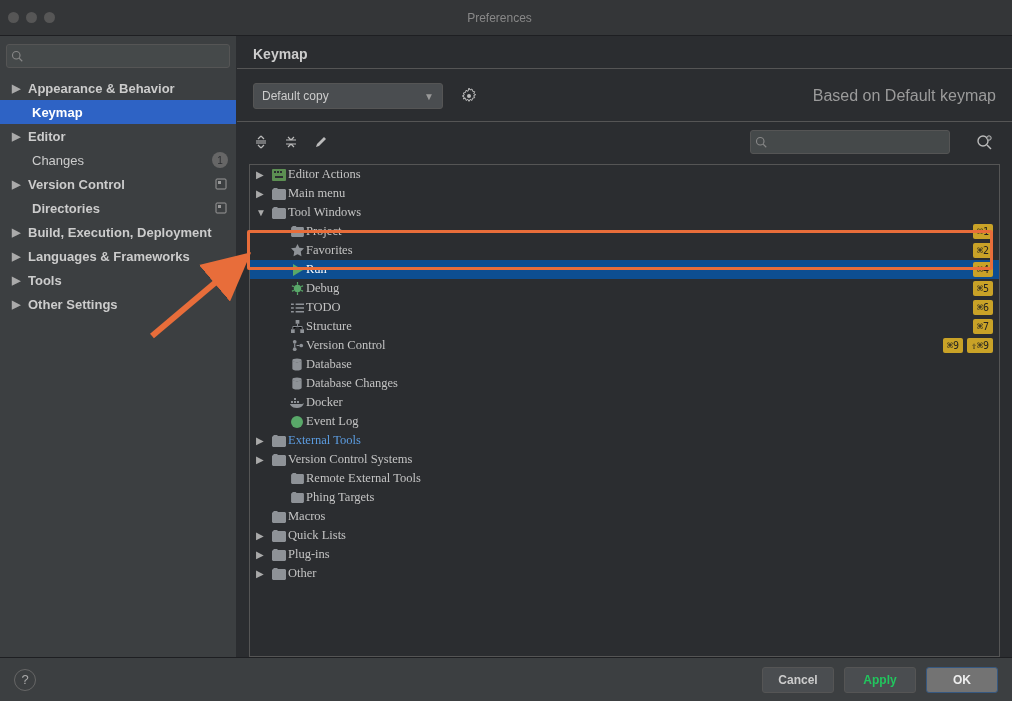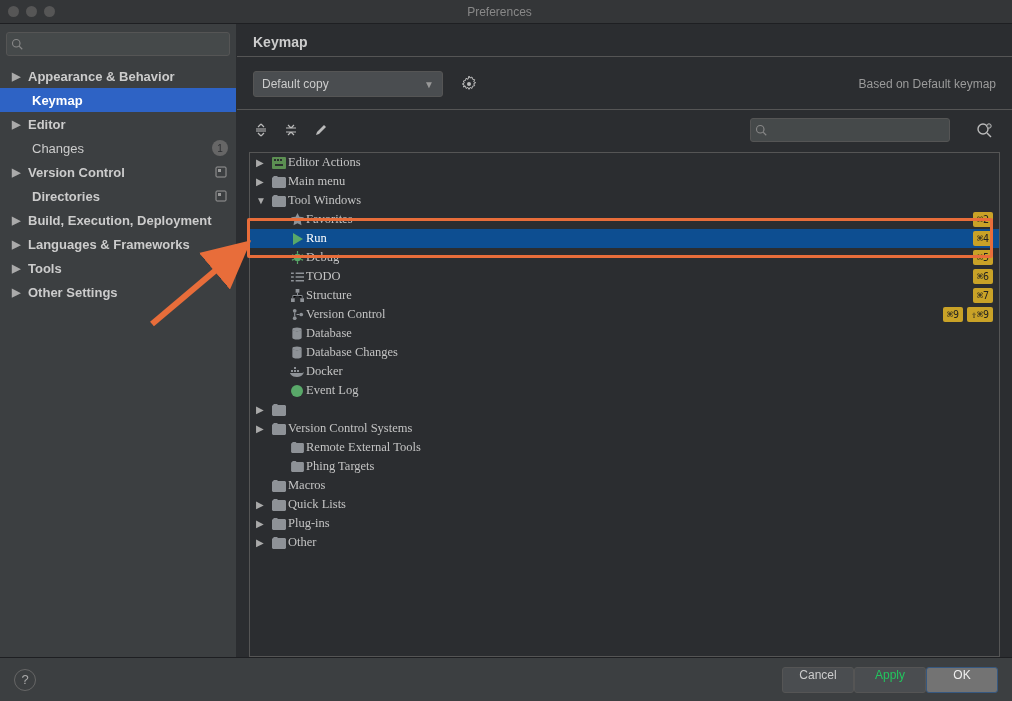--- a/index.html
+++ b/index.html
@@ -1,17 +1,17 @@
 <!DOCTYPE html>
 <html><head>
 <meta charset="utf-8">
 <style>
   *{box-sizing:border-box;margin:0;padding:0;font-family:"Segoe UI",Arial,sans-serif;}
   body{background:#2b2d30;color:#bbb;font-size:13px;width:1012px;height:701px;overflow:hidden;display:flex;flex-direction:column;}
-  .titlebar{height:24px;background:#343638;display:flex;align-items:center;padding:0 8px;border-bottom:1px solid #1e1f22;}
+  .titlebar{height:36px;background:#343638;display:flex;align-items:center;padding:0 8px;border-bottom:1px solid #1e1f22;}
   .traffic{display:flex;gap:7px;align-items:center;}
   .dot{width:11px;height:11px;border-radius:50%;background:#565656;}
   .titlebar .title{flex:1;text-align:center;color:#888;font-size:12px;}
   .body{flex:1;display:flex;min-height:0;}
   .sidebar{width:237px;background:#3c3f41;border-right:1px solid #2b2d30;display:flex;flex-direction:column;padding-top:6px;}
   .sidebar-search{margin:2px 6px 8px 6px;height:24px;border:1px solid #555;border-radius:3px;background:#45494a;display:flex;align-items:center;padding:0 4px;}
   .sidebar-search svg{flex:0 0 auto;}
   .sidebar-search input{flex:1;background:transparent;border:0;outline:0;color:#bbb;font-size:12px;margin-left:4px;}
   .nav-item{height:24px;display:flex;align-items:center;padding:0 8px 0 12px;color:#ccc;font-size:13px;cursor:pointer;}
   .nav-item.bold{font-weight:bold;}
@@ -20,41 +20,41 @@
   .nav-item .spacer{flex:1;}
   .nav-badge{background:#666;color:#2b2d30;border-radius:8px;min-width:16px;height:16px;font-size:10px;display:inline-flex;align-items:center;justify-content:center;margin-left:6px;}
   .nav-item .rr-icon{width:14px;height:14px;display:inline-flex;align-items:center;justify-content:center;color:#999;}
   .main{flex:1;display:flex;flex-direction:column;min-width:0;}
   .main-header{padding:10px 16px 6px;border-bottom:1px solid #555;}
   .main-header h1{color:#ccc;font-size:14px;font-weight:bold;}
   .keymap-toolbar{padding:14px 16px 12px;display:flex;align-items:center;border-bottom:1px solid #555;}
   .combo{width:190px;height:26px;background:#4a4d50;border:1px solid #555;border-radius:3px;display:flex;align-items:center;padding:0 8px;color:#ccc;font-size:12px;}
   .combo .spacer{flex:1;}
   .gear-btn{width:28px;height:26px;display:flex;align-items:center;justify-content:center;margin-left:12px;cursor:pointer;color:#bbb;}
-  .based-on{margin-left:auto;color:#9b9b9b;font-size:12px;}
+  .based-on{margin-left:auto;color:#9b9b9b;font-size:16px;}
   .tree-toolbar{padding:8px 16px 4px;display:flex;align-items:center;gap:14px;}
   .tree-toolbar .icon-btn{width:16px;height:16px;display:flex;align-items:center;justify-content:center;cursor:pointer;color:#bbb;}
   .tree-search{margin-left:auto;width:200px;height:24px;border:1px solid #555;border-radius:3px;background:#45494a;display:flex;align-items:center;padding:0 4px;}
   .tree-search input{flex:1;background:transparent;border:0;outline:0;color:#bbb;font-size:12px;margin-left:4px;}
   .find-action-btn{width:24px;height:24px;display:flex;align-items:center;justify-content:center;margin-left:8px;cursor:pointer;color:#bbb;}
   .tree-box{flex:1;margin:6px 12px 0 12px;border:1px solid #555;overflow:auto;padding-bottom:2px;}
   .tree-row{height:19px;display:flex;align-items:center;padding:0 6px;font-size:12.5px;color:#c4c4c4;cursor:pointer;}
   .tree-row .indent{flex:0 0 auto;}
   .tree-row .arrow{width:14px;flex:0 0 14px;font-size:10px;color:#aaa;}
   .tree-row .icon-slot{width:18px;flex:0 0 18px;display:inline-flex;align-items:center;justify-content:center;}
   .tree-row .label{flex:1;white-space:nowrap;overflow:hidden;text-overflow:ellipsis;font-family:Liberation Serif, serif;}
   .tree-row.selected{background:#0d4e91;color:#fff;}
   .tree-row.link .label{color:#5c9ce0;}
   .shortcut{background:#c9a227;color:#222;font-family:Menlo,monospace;font-size:10px;border-radius:2px;padding:0 4px;height:15px;display:inline-flex;align-items:center;margin-left:4px;white-space:nowrap;}
   .highlight-box{position:absolute;border:3px solid #e86d3a;border-radius:2px;pointer-events:none;}
   .red-arrow{position:absolute;pointer-events:none;}
   .footer{height:44px;border-top:1px solid #1e1f22;display:flex;align-items:center;padding:0 14px;background:#3c3f41;}
   .help-btn{width:22px;height:22px;border:1px solid #666;border-radius:50%;display:flex;align-items:center;justify-content:center;color:#aaa;font-size:13px;cursor:pointer;}
   .footer .spacer{flex:1;}
-  .btn{height:26px;min-width:72px;border:1px solid #555;background:#4a4d50;color:#ccc;border-radius:3px;font-size:12px;cursor:pointer;display:flex;justify-content:center;padding:0 14px;}
+  .btn{height:26px;min-width:72px;border:1px solid #555;background:#4a4d50;color:#ccc;border-radius:3px;margin-left:10px;font-size:12px;cursor:pointer;display:flex;align-items:center;justify-content:center;padding:0 14px;font-weight:bold;}
   .btn.disabled{color:#22c55e;cursor:default;}
   .btn.primary{background:#737373;border-color:#365880;color:#eee;}
   .folder-icon{fill:#8e9297;}
 </style>
 </head>
 <body>
 
 <div class="titlebar">
   <div class="traffic">
     <span class="dot"></span>
@@ -225,20 +225,31 @@
             <svg width="14" height="12" viewBox="0 0 14 12">
               <path class="folder-icon" d="M0 2l2-2h3l1 1h7l1 1v9l-1 1H1l-1-1z"></path>
             </svg>
           </span>
           <span class="label">Tool Windows</span>
         </div>
         <div class="tree-row">
           <span class="indent" style="width: 18px;"></span>
           <span class="arrow"></span>
           <span class="icon-slot">
+            <svg width="13" height="11" viewBox="0 0 14 12">
+              <path fill="#8e9297" d="M0 2l2-2h3l1 1h7l1 1v9l-1 1H1l-1-1z"></path>
+            </svg>
+          </span>
+          <span class="label">Project</span>
+          <span class="shortcut">⌘1</span>
+        </div>
+        <div class="tree-row">
+          <span class="indent" style="width: 18px;"></span>
+          <span class="arrow"></span>
+          <span class="icon-slot">
             <svg width="13" height="13" viewBox="0 0 14 14">
               <path fill="#8e9297" d="M7 0l2 4 5 .7-3.5 3.4.8 5L7 11l-4.3 2.1.8-5L0 4.7 5 4z"></path>
             </svg>
           </span>
           <span class="label">Favorites</span>
           <span class="shortcut">⌘2</span>
         </div>
         <div class="tree-row selected">
           <span class="indent" style="width: 18px;"></span>
           <span class="arrow"></span>
@@ -349,20 +360,21 @@
           <span class="label">Event Log</span>
         </div>
         <div class="tree-row link">
           <span class="indent" style="width: 0px;"></span>
           <span class="arrow">▶</span>
           <span class="icon-slot">
             <svg width="14" height="12" viewBox="0 0 14 12">
               <path class="folder-icon" d="M0 2l2-2h3l1 1h7l1 1v9l-1 1H1l-1-1z"></path>
             </svg>
           </span>
+          <span class="label">External Tools</span>
         </div>
         <div class="tree-row">
           <span class="indent" style="width: 0px;"></span>
           <span class="arrow">▶</span>
           <span class="icon-slot">
             <svg width="14" height="12" viewBox="0 0 14 12">
               <path class="folder-icon" d="M0 2l2-2h3l1 1h7l1 1v9l-1 1H1l-1-1z"></path>
             </svg>
           </span>
           <span class="label">Version Control Systems</span>

